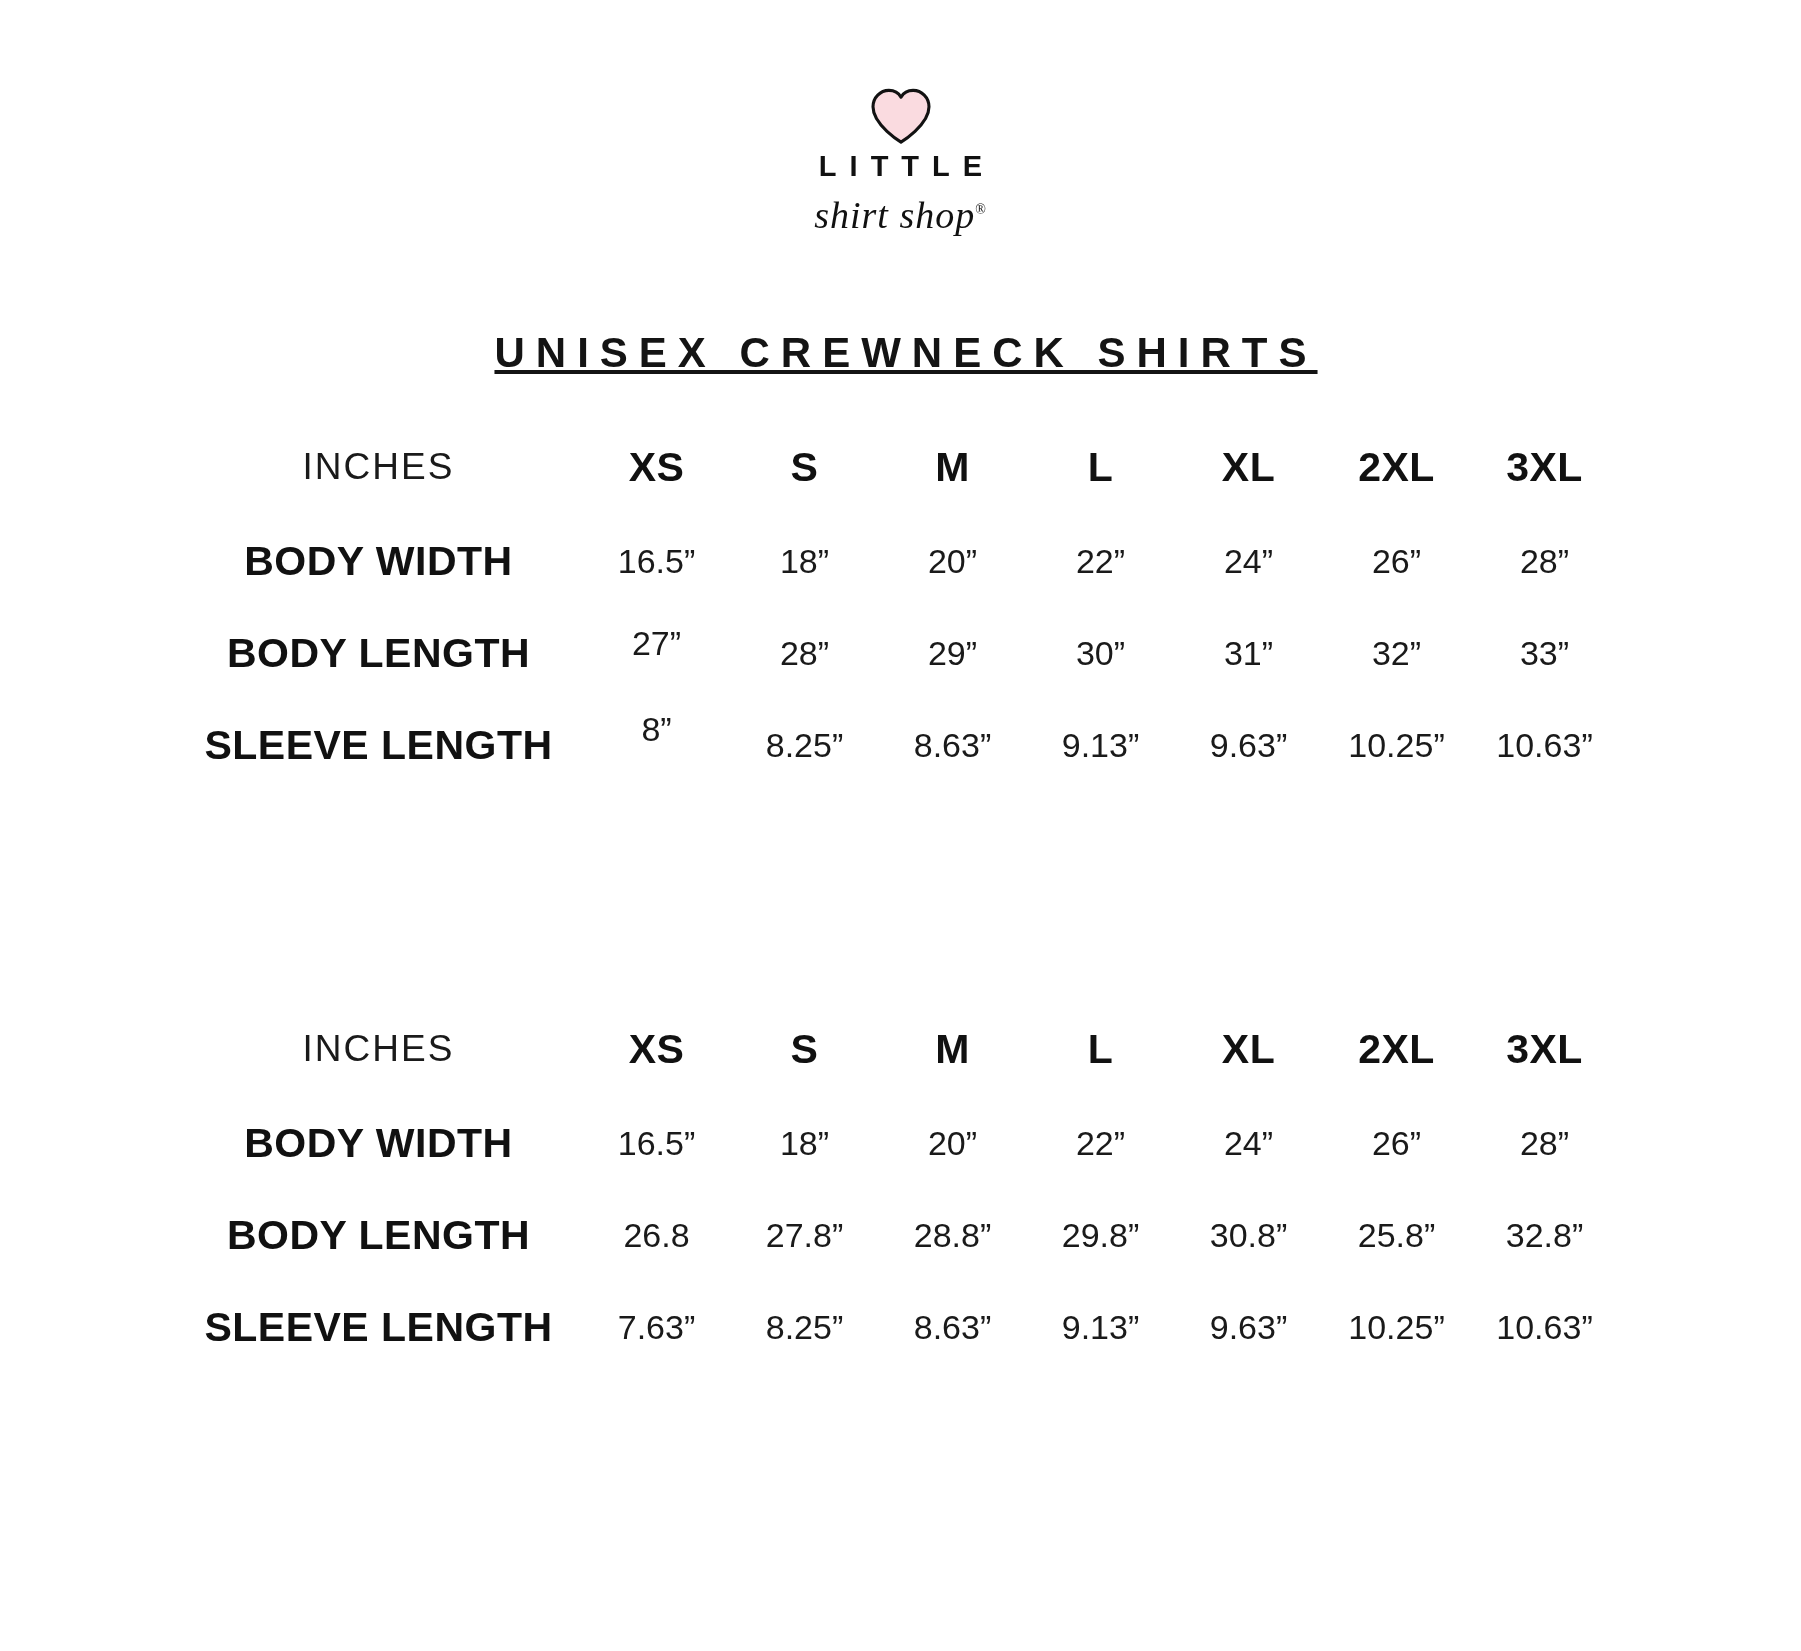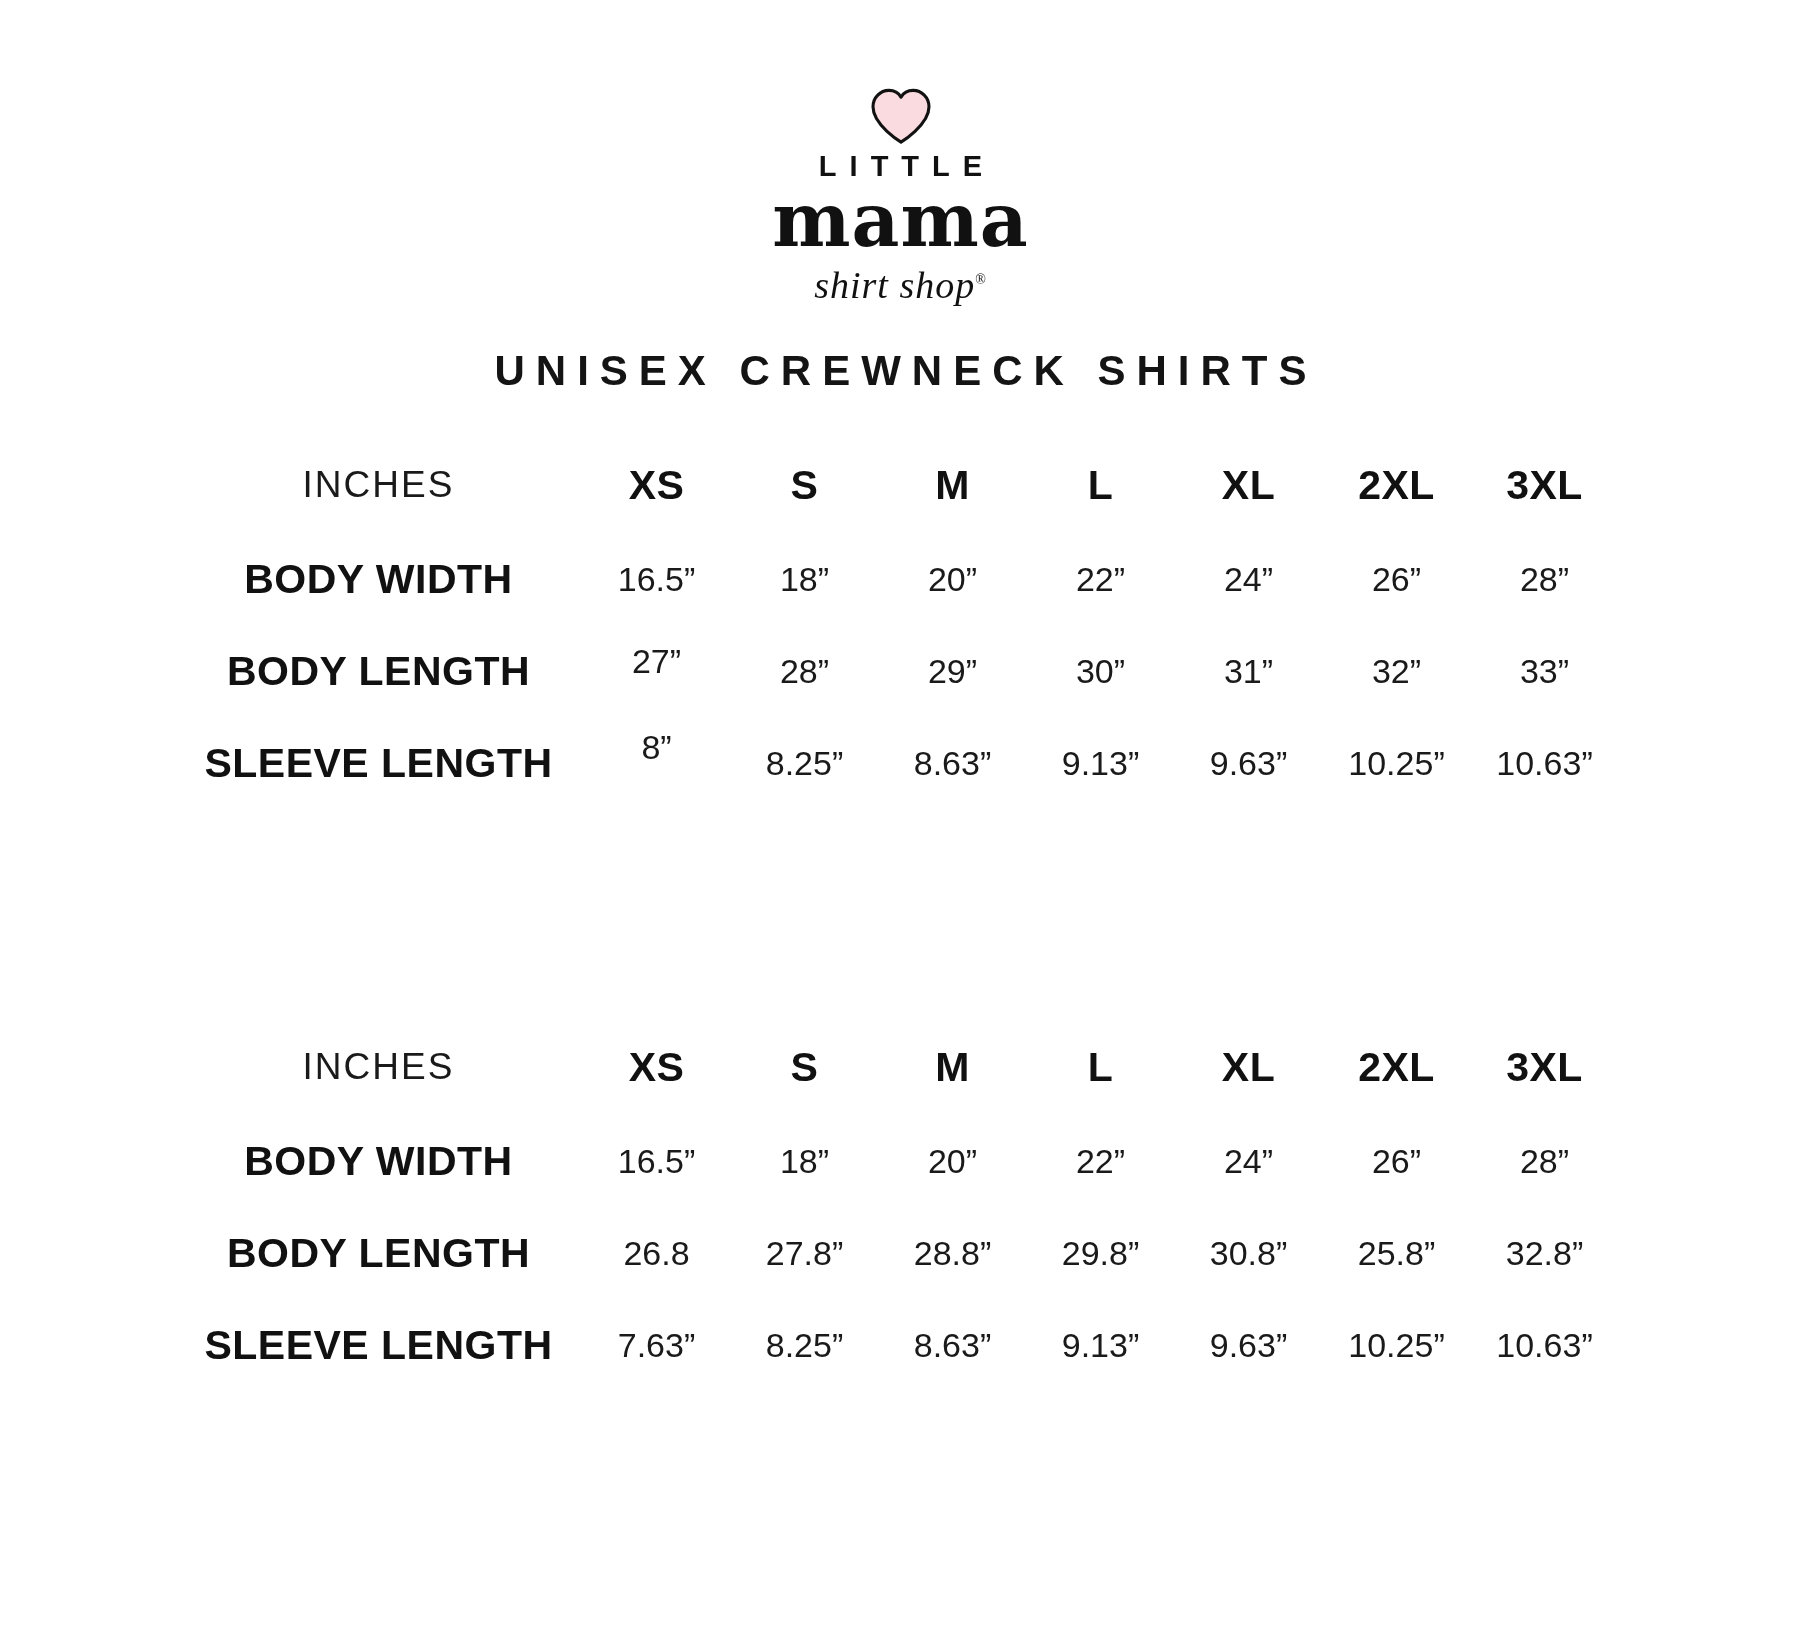--- a/index.html
+++ b/index.html
@@ -75,21 +75,21 @@
   }
   .section-title {
     text-align: center;
     font-family: "Liberation Sans", sans-serif;
     font-weight: 700;
     font-size: 42px;
     letter-spacing: 11px;
     text-indent: 11px;
     color: #141414;
   }
-  .sec1-title { margin-top: 40px; }
+  .sec1-title { margin-top: 92px; text-decoration: underline; }
   .sec2-title { margin-top: 0px; }
 
   table.size-table {
     border-collapse: collapse;
     margin: 0 auto;
     table-layout: fixed;
   }
   table.size-table td, table.size-table th {
     padding: 0;
     vertical-align: middle;
@@ -142,21 +142,20 @@
 </head>
 <body>
 
 <div class="page">
 
   <div class="logo">
     <svg class="logo-heart" viewBox="0 0 64 58">
       <path d="M32 56C32 56 3 38.5 3 19.5C3 9.8 10.6 2.5 19.5 2.5C25.6 2.5 30 6 32 9.5C34 6 38.4 2.5 44.5 2.5C53.4 2.5 61 9.8 61 19.5C61 38.5 32 56 32 56Z" fill="#fadbe0" stroke="#121212" stroke-width="3.2" stroke-linejoin="round"></path>
     </svg>
     <div class="logo-little">LITTLE</div>
-    <div class="logo-mama">mama</div>
     <div class="logo-shirtshop"><span>shirt shop</span><span class="reg">®</span></div>
   </div>
 
   <div class="section">
     <div class="section-title sec1-title">UNISEX CREWNECK SHIRTS</div>
     <div class="gap-title-table"></div>
     <table class="size-table">
       <colgroup>
         <col class="col-label">
           <col class="col-size">

